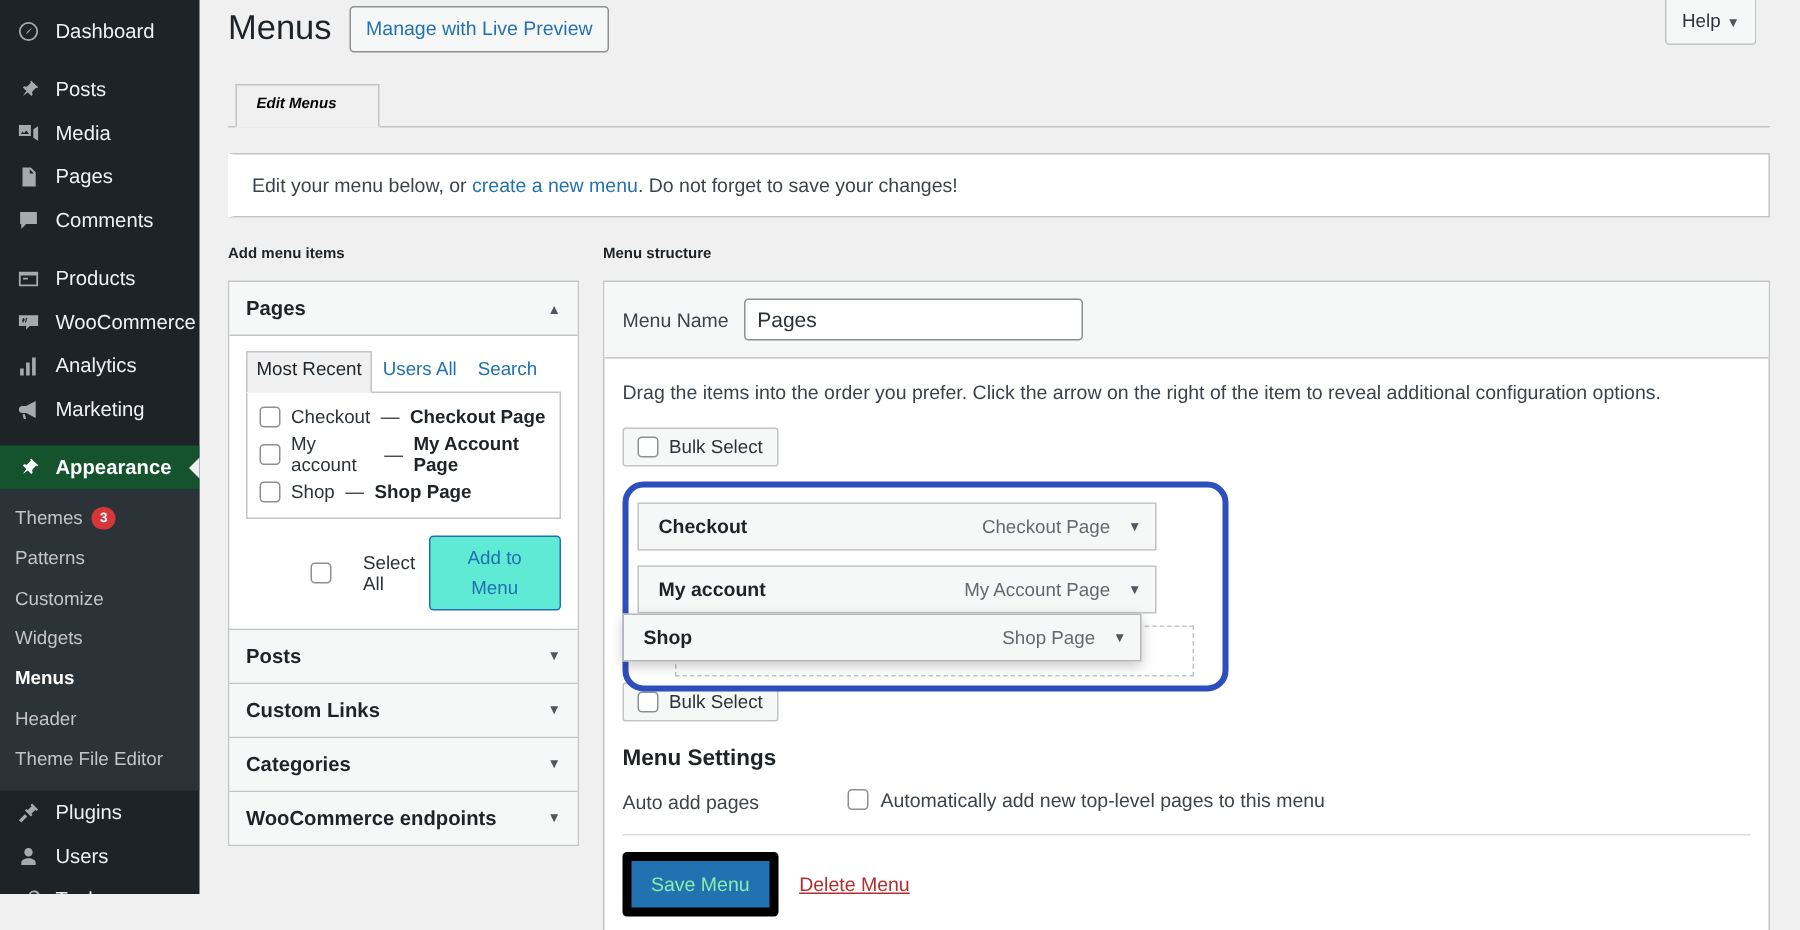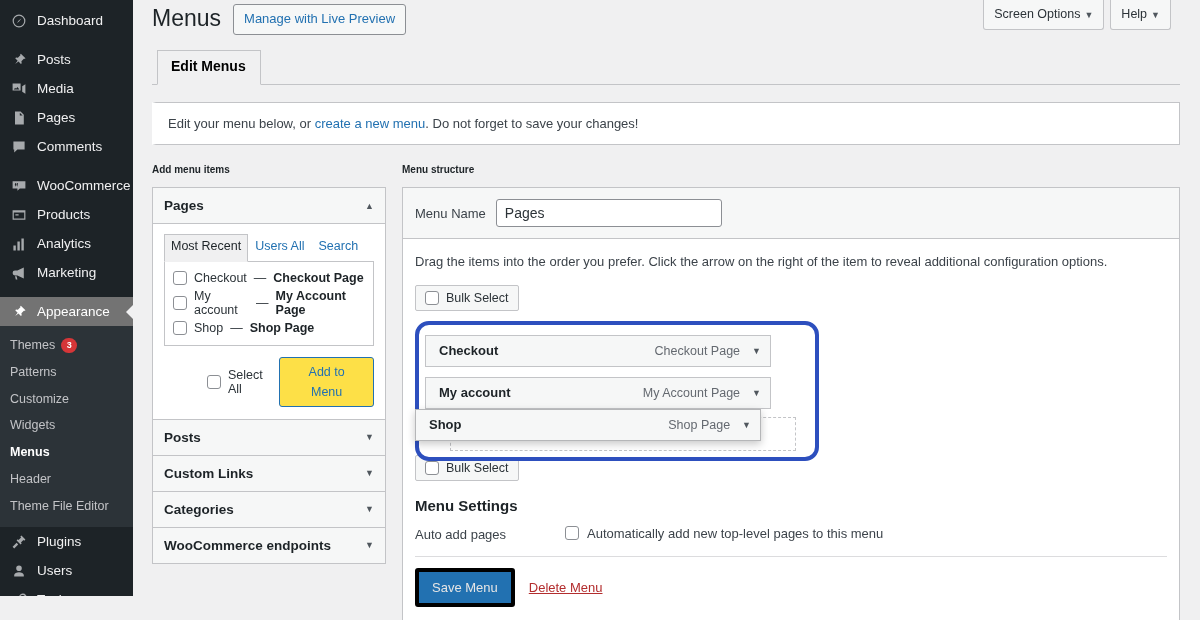--- a/index.html
+++ b/index.html
@@ -25,21 +25,21 @@
     height: 29px; padding: 0 0 0 10px;
     font-size: 13.5px; color: #f0f0f1; line-height: 1;
     position: relative; cursor: pointer;
   }
   .menu-item .ico {
     width: 18px; height: 18px; display: inline-flex;
     align-items: center; justify-content: center;
     color: #a7aaad; flex: 0 0 18px;
   }
   .menu-item .ico svg { width: 16px; height: 16px; display: block; fill: #a7aaad; }
-  .menu-item.current { background: #737373; color: #fff; font-weight: 400; }
+  .menu-item.current { background: #14532d; color: #fff; font-weight: 700; }
   .menu-item.current .ico svg { fill: #fff; }
   .menu-item.current::after {
     content: ""; position: absolute; right: -1px; top: 50%;
     transform: translateY(-50%);
     border-style: solid; border-width: 8px 8px 8px 0;
     border-color: transparent #f0f0f1 transparent transparent;
   }
   .menu-sep { height: 10px; }
   .submenu { background: #2c3338; padding: 6px 0 8px 0; }
   .submenu a {
@@ -75,22 +75,22 @@
     font-size: 13px; cursor: pointer; line-height: 1.6;
   }
 
   .nav-tab-wrapper {
     margin-top: 17px; border-bottom: 1px solid #c3c4c7;
     height: 33px; display: flex; align-items: flex-end; padding-left: 5px;
   }
   .nav-tab {
     border: 1px solid #c3c4c7; border-bottom: none;
     background: #dcdcde; color: #50575e;
-    padding: 6px 14px 7px 13px; font-size: 14px;
-    margin-right: -1px; cursor: pointer; line-height: 1.4;
+    padding: 6px 28px 7px 13px; font-size: 10px;
+    margin-right: -1px; cursor: pointer; line-height: 1.4; font-style: italic;
   }
   .nav-tab.active { background: #f0f0f1; color: #000; font-weight: bold; border-bottom: 1px solid #f0f0f1; margin-bottom: -1px; }
 
   .notice {
     margin-top: 17px; background: #fff; border: 1px solid #c3c4c7;
     border-left: 4px solid #fff; padding: 11px 12px; font-size: 13px;
     color: #3c434a; line-height: 1.5;
   }
   .notice a { color: #2271b1; }
 
@@ -128,23 +128,23 @@
   .tagrow b { font-weight: bold; color: #1d2327; }
 
   input[type=checkbox].wpcb {
     -webkit-appearance: none; appearance: none;
     width: 14px; height: 14px; min-width: 14px;
     border: 1px solid #8c8f94; background: #fff; border-radius: 3px;
     cursor: pointer; margin: 0;
   }
 
   .add-row { display: flex; align-items: center; justify-content: space-between; margin-top: 11px; }
-  .select-all { display: flex; align-items: center; gap: 7px; font-size: 12.5px; color: #2c3338; cursor: pointer; padding-left: 43px; }
+  .select-all { display: flex; align-items: center; gap: 21px; font-size: 12.5px; color: #2c3338; cursor: pointer; padding-left: 43px; }
   .btn-secondary {
-    background: #fde047; border: 1px solid #2271b1; color: #2271b1;
+    background: #5eead4; border: 1px solid #2271b1; color: #2271b1;
     border-radius: 3px; padding: 4px 11px; font-size: 12.5px; cursor: pointer; line-height: 1.6;
   }
 
   .panel { background: #fff; border: 1px solid #c3c4c7; }
   .menu-name-bar {
     background: #f6f7f7; border-bottom: 1px solid #c3c4c7;
     padding: 11px 12px; display: flex; align-items: center; gap: 10px;
   }
   .menu-name-bar label { font-size: 13px; color: #3c434a; }
   .menu-name-input {
@@ -191,21 +191,21 @@
 
   .settings-row { display: flex; align-items: flex-start; margin-top: 6px; }
   .settings-label { width: 150px; font-size: 13px; color: #3c434a; padding-top: 1px; }
   .settings-field { display: flex; align-items: center; gap: 8px; font-size: 13px; color: #3c434a; }
 
   .footer-bar {
     border-top: 1px solid #dcdcde; margin-top: 14px;
     padding: 11px 0 12px 0; display: flex; align-items: center; gap: 14px;
   }
   .btn-primary {
-    background: #2271b1; border: 4px solid #000000; color: #e5e5e5;
+    background: #2271b1; border: 6px solid #000000; color: #86efac;
     border-radius: 3px; padding: 6px 13px; font-size: 13px; cursor: pointer; line-height: 1.5;
   }
   .link-delete { color: #b32d2e; font-size: 13px; text-decoration: underline; cursor: pointer; }
 </style>
 </head>
 <body>
 
 <div class="screen">
 
   <nav class="sidebar">
@@ -256,33 +256,33 @@
             </svg>
         </span>
         <span>Comments</span>
       </div>
 
       <div class="menu-sep"></div>
 
       <div class="menu-item">
         <span class="ico">
           <svg viewBox="0 0 20 20">
+              <path d="M2 4h16v12H2V4zm1.5 3v7.5h13V7h-13zm2 2h4v1.5h-4V9z"></path>
+            </svg>
+        </span>
+        <span>Products</span>
+      </div>
+
+      <div class="menu-item">
+        <span class="ico">
+          <svg viewBox="0 0 20 20">
               <path d="M2 4h16v9H11l-3 3v-3H2V4zm2.3 2.2l1 4.6 1.3-3 1.2 3 1.1-4.6h-1l-.6 2.7-1-2.7h-.8l-.9 2.7-.6-2.7h-.7z"></path>
             </svg>
         </span>
         <span>WooCommerce</span>
-      </div>
-
-      <div class="menu-item">
-        <span class="ico">
-          <svg viewBox="0 0 20 20">
-              <path d="M2 4h16v12H2V4zm1.5 3v7.5h13V7h-13zm2 2h4v1.5h-4V9z"></path>
-            </svg>
-        </span>
-        <span>Products</span>
       </div>
 
       <div class="menu-item">
         <span class="ico">
           <svg viewBox="0 0 20 20">
               <path d="M3 12h3v6H3v-6zm5-5h3v11H8V7zm5-4h3v15h-3V3z"></path>
             </svg>
         </span>
         <span>Analytics</span>
       </div>
@@ -358,23 +358,20 @@
         </span>
         <span>Tools</span>
       </div>
 
     </div>
   </nav>
 
   <main class="main">
 
     <div class="top-buttons">
-      <div class="tab-btn">
-        <span>Screen Options</span><span class="caret">▼</span>
-      </div>
       <div class="tab-btn">
         <span>Help</span><span class="caret">▼</span>
       </div>
     </div>
 
     <div class="page-title-row">
       <h1 class="page-title">Menus</h1>
       <span class="page-title-action">Manage with Live Preview</span>
     </div>
 

